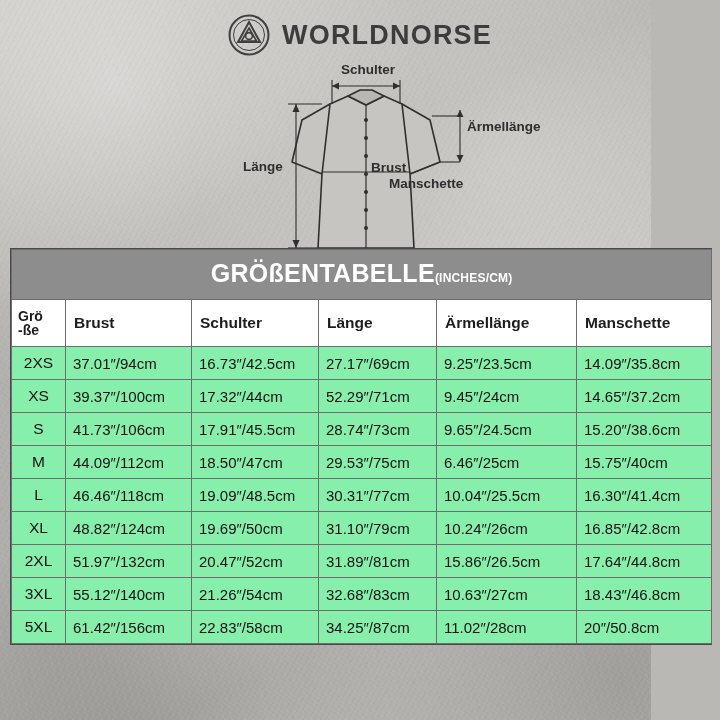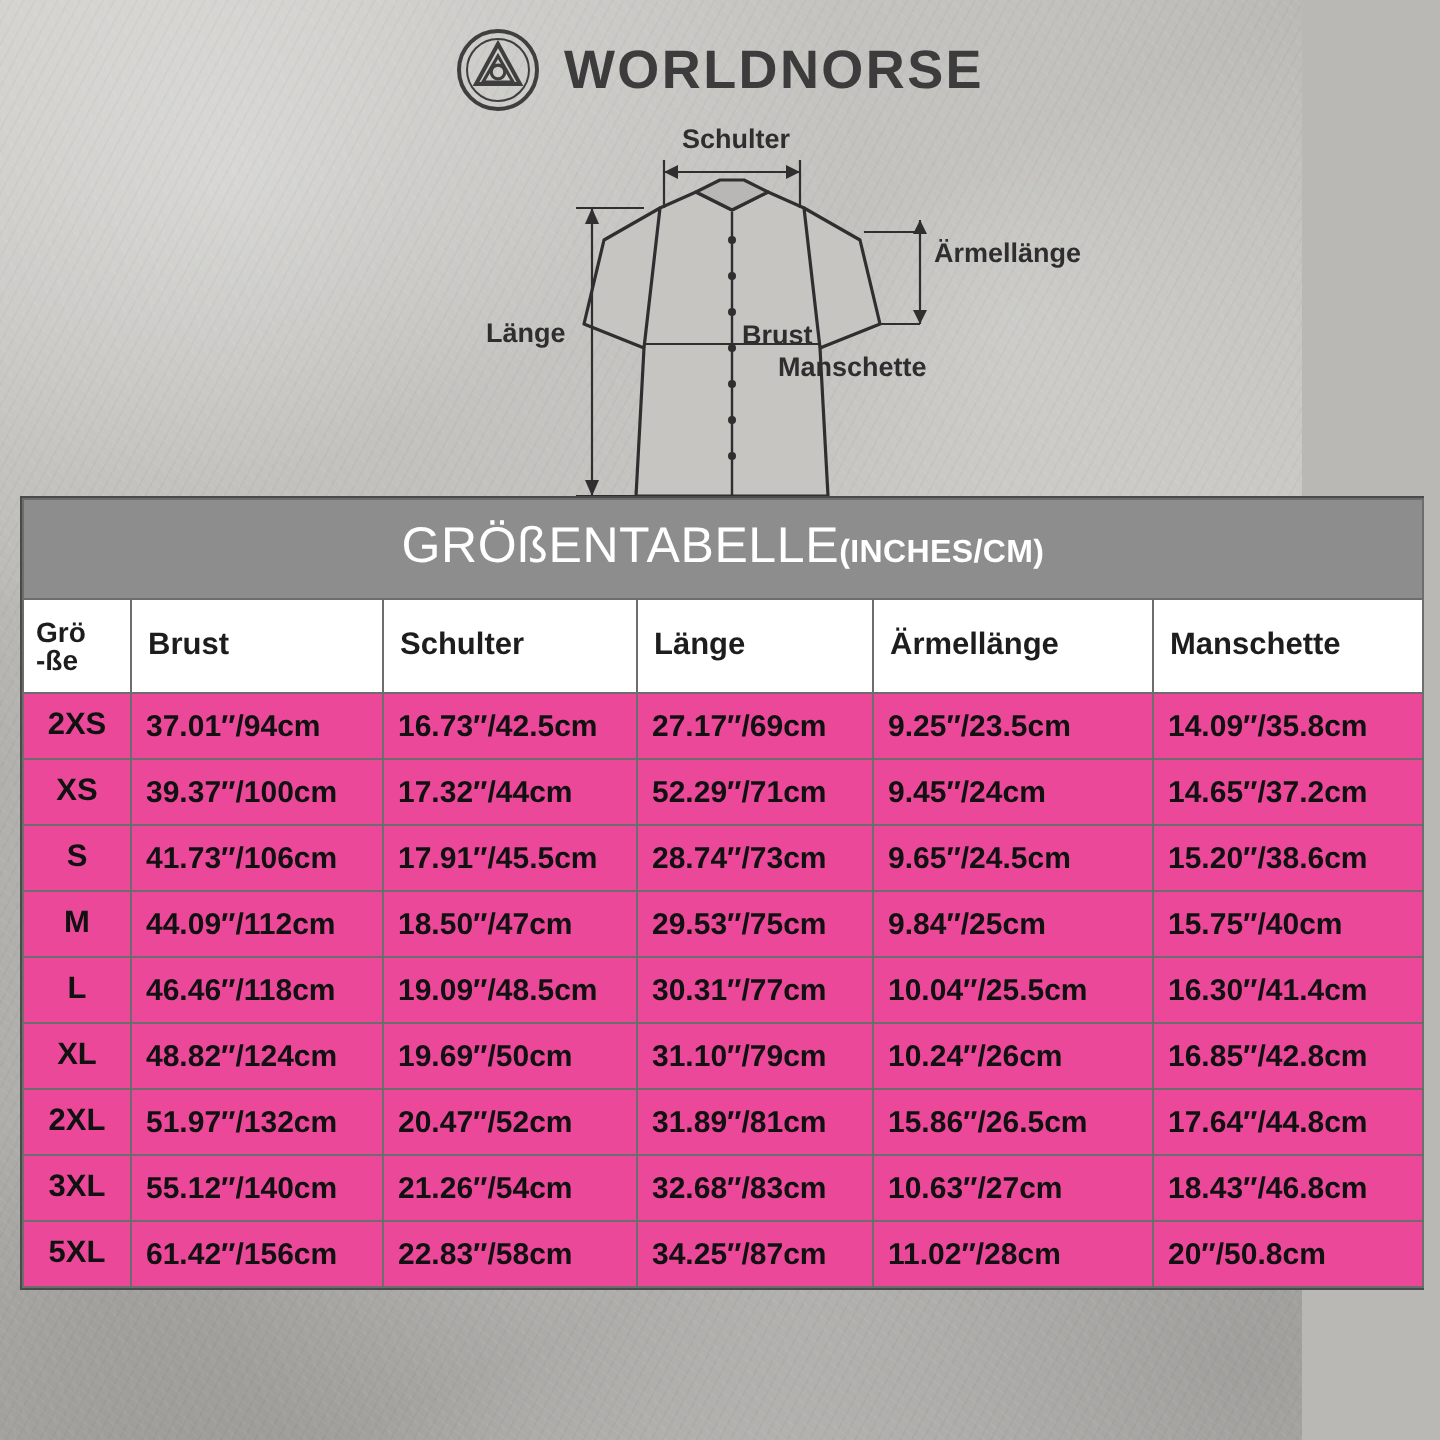--- a/index.html
+++ b/index.html
@@ -101,26 +101,26 @@
     font-weight: normal;
   }
   .title-row td {
     background: #8d8d8d;
     border: 1px solid #6d6d6d;
     text-align: center;
     padding: 9px 0 11px;
   }
   .title-main {
     font-size: 25px;
-    font-weight: normal;
+    font-weight: bold;
     color: #ffffff;
     letter-spacing: .3px;
   }
   .title-sub {
-    font-size: 16px;
+    font-size: 12px;
     font-weight: bold;
     color: #ffffff;
     letter-spacing: .2px;
   }
   .head-row td {
     background: #ffffff;
     height: 46px;
     font-size: 15.5px;
     font-weight: bold;
     color: #1d1d1d;
@@ -129,23 +129,22 @@
   .head-row td.c-size {
     font-size: 14px;
     line-height: 14px;
     padding-left: 6px;
   }
   .data-row td {
     height: 32px;
     font-size: 15px;
     color: #111111;
     padding-left: 7px;
-    background: #ec4899;
+    background: #86efac;
     white-space: nowrap;
-    font-weight: bold;
   }
   .data-row td.c-size {
     font-size: 15.5px;
     text-align: center;
     padding-left: 0;
   }
   .col-size   { width: 54px; }
   .col-brust  { width: 126px; }
   .col-schul  { width: 127px; }
   .col-laeng  { width: 118px; }
@@ -287,21 +286,21 @@
           <td>17.91″/45.5cm</td>
           <td>28.74″/73cm</td>
           <td>9.65″/24.5cm</td>
           <td>15.20″/38.6cm</td>
         </tr>
         <tr class="data-row">
           <td class="c-size">M</td>
           <td>44.09″/112cm</td>
           <td>18.50″/47cm</td>
           <td>29.53″/75cm</td>
-          <td>9.84″/25cm</td>
+          <td>6.46″/25cm</td>
           <td>15.75″/40cm</td>
         </tr>
         <tr class="data-row">
           <td class="c-size">L</td>
           <td>46.46″/118cm</td>
           <td>19.09″/48.5cm</td>
           <td>30.31″/77cm</td>
           <td>10.04″/25.5cm</td>
           <td>16.30″/41.4cm</td>
         </tr>

